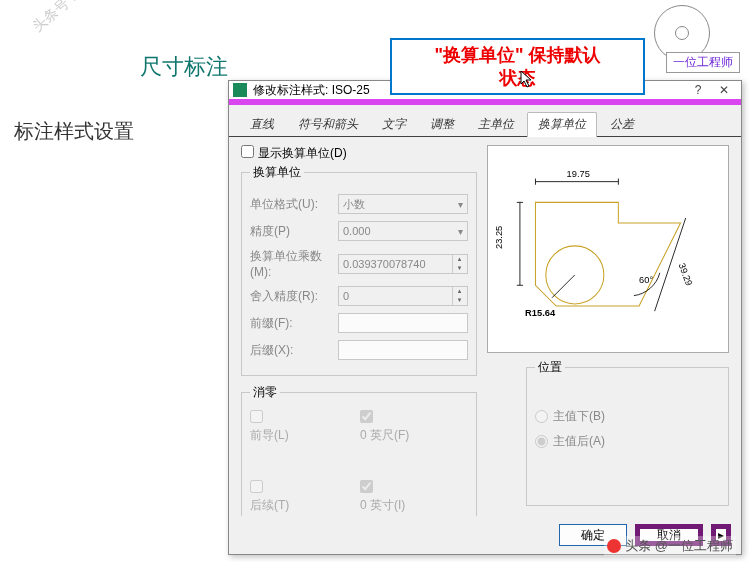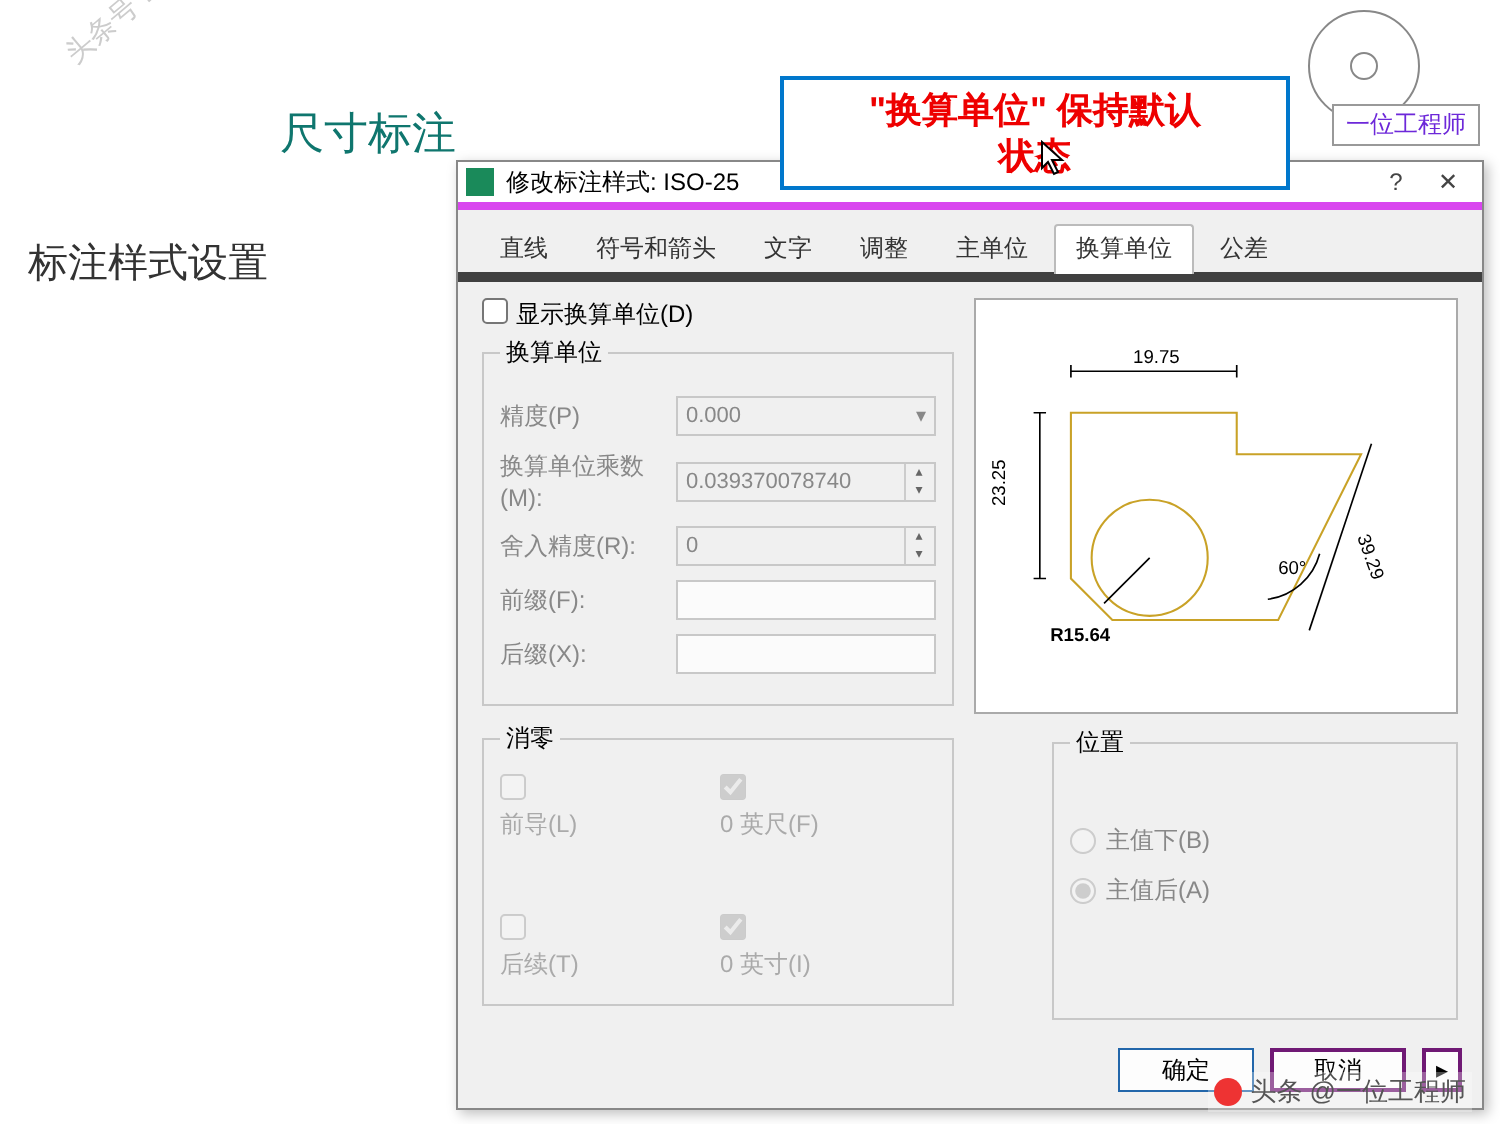--- a/index.html
+++ b/index.html
@@ -62,36 +62,37 @@
     position: absolute; top: 80px; left: 228px;
     width: 514px; height: 475px;
     background: #f0f0f0;
     border: 1px solid #888;
     box-shadow: 2px 2px 6px rgba(0,0,0,.25);
   }
   .titlebar {
     height: 24px; background: #fff;
     display: flex; align-items: center;
     padding: 0 4px;
-    border-bottom: 4px solid #d946ef;
+    border-bottom: 6px solid #d946ef;
   }
   .app-icon {
     width: 14px; height: 14px; background: #1a8a5a; margin-right: 6px;
   }
   .titlebar .title { flex: 1; font-size: 12px; }
   .titlebar .winbtn {
     width: 26px; height: 18px;
     display: flex; align-items: center; justify-content: center;
     font-size: 12px; color: #444;
   }
   .tabs {
-    display: flex; border-bottom: 5px solid #404040;
+    display: flex; border-bottom: 1px solid #404040;
     background: #f0f0f0;
     padding: 6px 10px 0 10px;
     gap: 2px;
+    font-style: italic;
   }
   .tab {
     padding: 3px 10px 4px;
     border: 1px solid transparent;
     border-bottom: none;
     font-size: 12px;
     color: #333;
     position: relative; top: 1px;
     border-radius: 2px 2px 0 0;
   }
@@ -157,21 +158,21 @@
 
   .footer {
     position: absolute; bottom: 0; left: 0; right: 0;
     height: 38px;
     display: flex; justify-content: flex-end; align-items: center;
     gap: 8px; padding: 0 10px;
     background: #f0f0f0;
   }
   .btn {
     min-width: 68px; height: 22px;
-    border: 2px solid #701a75; background: #fdfdfd;
+    border: 5px solid #701a75; background: #fdfdfd;
     font-size: 12px;
     display: flex; align-items: center; justify-content: center;
   }
   .btn.primary { border: 1px solid #2266aa; }
   .btn.caret { min-width: 20px; }
   .foot-watermark {
     position: absolute; bottom: 6px; right: 14px;
     font-size: 13px; color: #555;
     z-index: 70;
     display: flex; align-items: center; gap: 4px;
@@ -224,20 +225,24 @@
   </div>
 
   <div class="body">
     <div class="left-pane">
       <div class="chk">
         <input type="checkbox" style="">
         <span>显示换算单位(D)</span>
       </div>
       <fieldset>
         <legend>换算单位</legend>
+        <div class="row">
+          <label class="disabled">单位格式(U):</label>
+          <div class="sel disabled">小数</div>
+        </div>
         <div class="row">
           <label class="disabled">精度(P)</label>
           <div class="sel disabled">0.000</div>
         </div>
         <div class="row">
           <label class="disabled">换算单位乘数(M):</label>
           <div class="num disabled">
             <span>0.039370078740</span>
             <div class="spin">
                 <span>▴</span>

